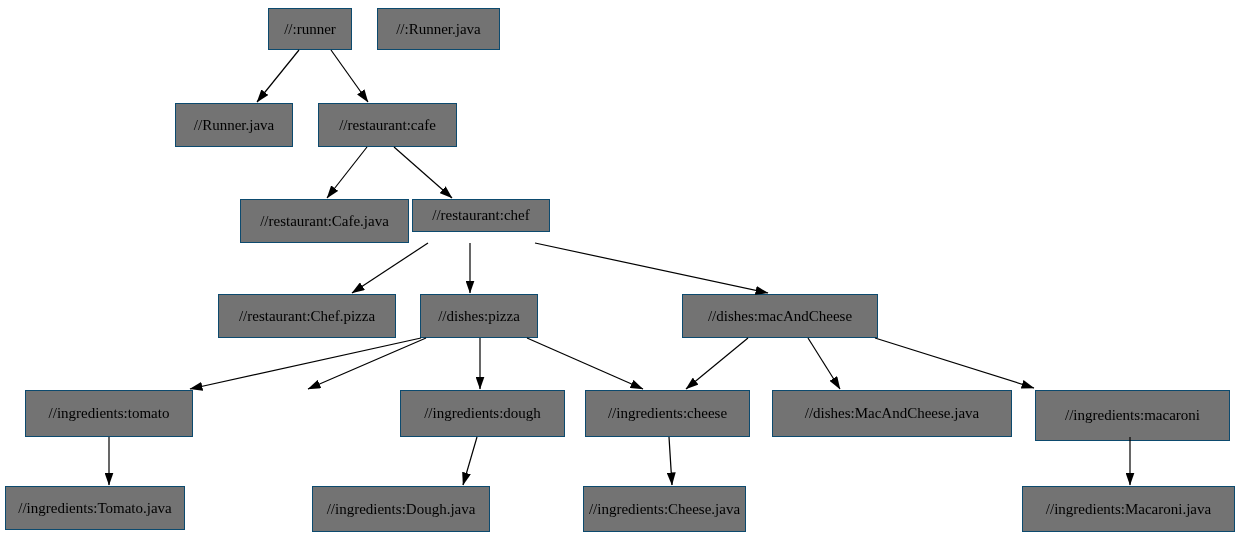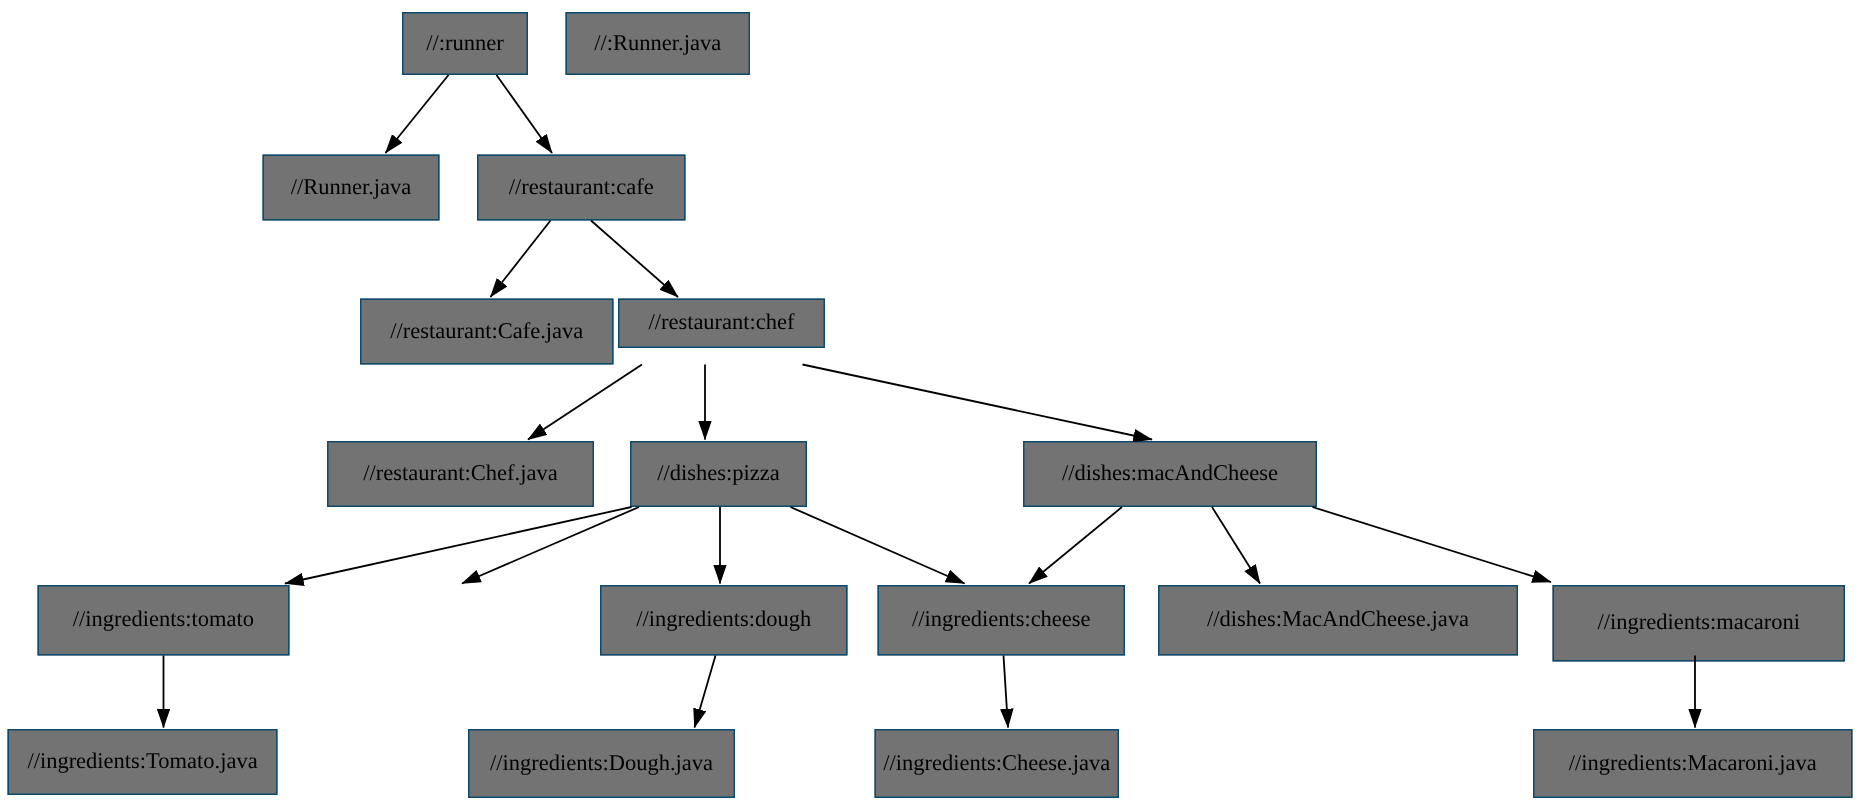--- a/index.html
+++ b/index.html
@@ -34,21 +34,21 @@
 <body>
 
 <div id="graph-canvas">
   <div id="nodes-layer">
       <div class="node" style="left: 268px; top: 8px; width: 84px; height: 42px;">//:runner</div>
       <div class="node" style="left: 377px; top: 8px; width: 123px; height: 42px;">//:Runner.java</div>
       <div class="node" style="left: 175px; top: 103px; width: 118px; height: 44px; text-align: right;">//Runner.java</div>
       <div class="node" style="left: 318px; top: 103px; width: 139px; height: 44px;">//restaurant:cafe</div>
       <div class="node" style="left: 208px; top: 199px; width: 169px; height: 44px; margin-left: 32px;">//restaurant:Cafe.java</div>
       <div class="node" style="left: 412px; top: 199px; width: 138px; height: 33px;">//restaurant:chef</div>
-      <div class="node" style="left: 218px; top: 294px; width: 178px; height: 44px;">//restaurant:Chef.java</div>
+      <div class="node" style="left: 218px; top: 294px; width: 178px; height: 44px;">//restaurant:Chef.pizza</div>
       <div class="node" style="left: 420px; top: 294px; width: 118px; height: 44px;">//dishes:pizza</div>
       <div class="node" style="left: 682px; top: 294px; width: 196px; height: 44px;">//dishes:macAndCheese</div>
       <div class="node" style="left: 25px; top: 390px; width: 168px; height: 47px;">//ingredients:tomato</div>
       <div class="node" style="left: 400px; top: 390px; width: 165px; height: 47px;">//ingredients:dough</div>
       <div class="node" style="left: 585px; top: 390px; width: 165px; height: 47px;">//ingredients:cheese</div>
       <div class="node" style="left: 772px; top: 390px; width: 240px; height: 47px;">//dishes:MacAndCheese.java</div>
       <div class="node" style="left: 1035px; top: 390px; width: 195px; height: 51px;">//ingredients:macaroni</div>
       <div class="node" style="left: 5px; top: 486px; width: 180px; height: 44px;">//ingredients:Tomato.java</div>
       <div class="node" style="left: 312px; top: 486px; width: 178px; height: 46px;">//ingredients:Dough.java</div>
       <div class="node" style="left: 583px; top: 486px; width: 163px; height: 46px;">//ingredients:Cheese.java</div>

